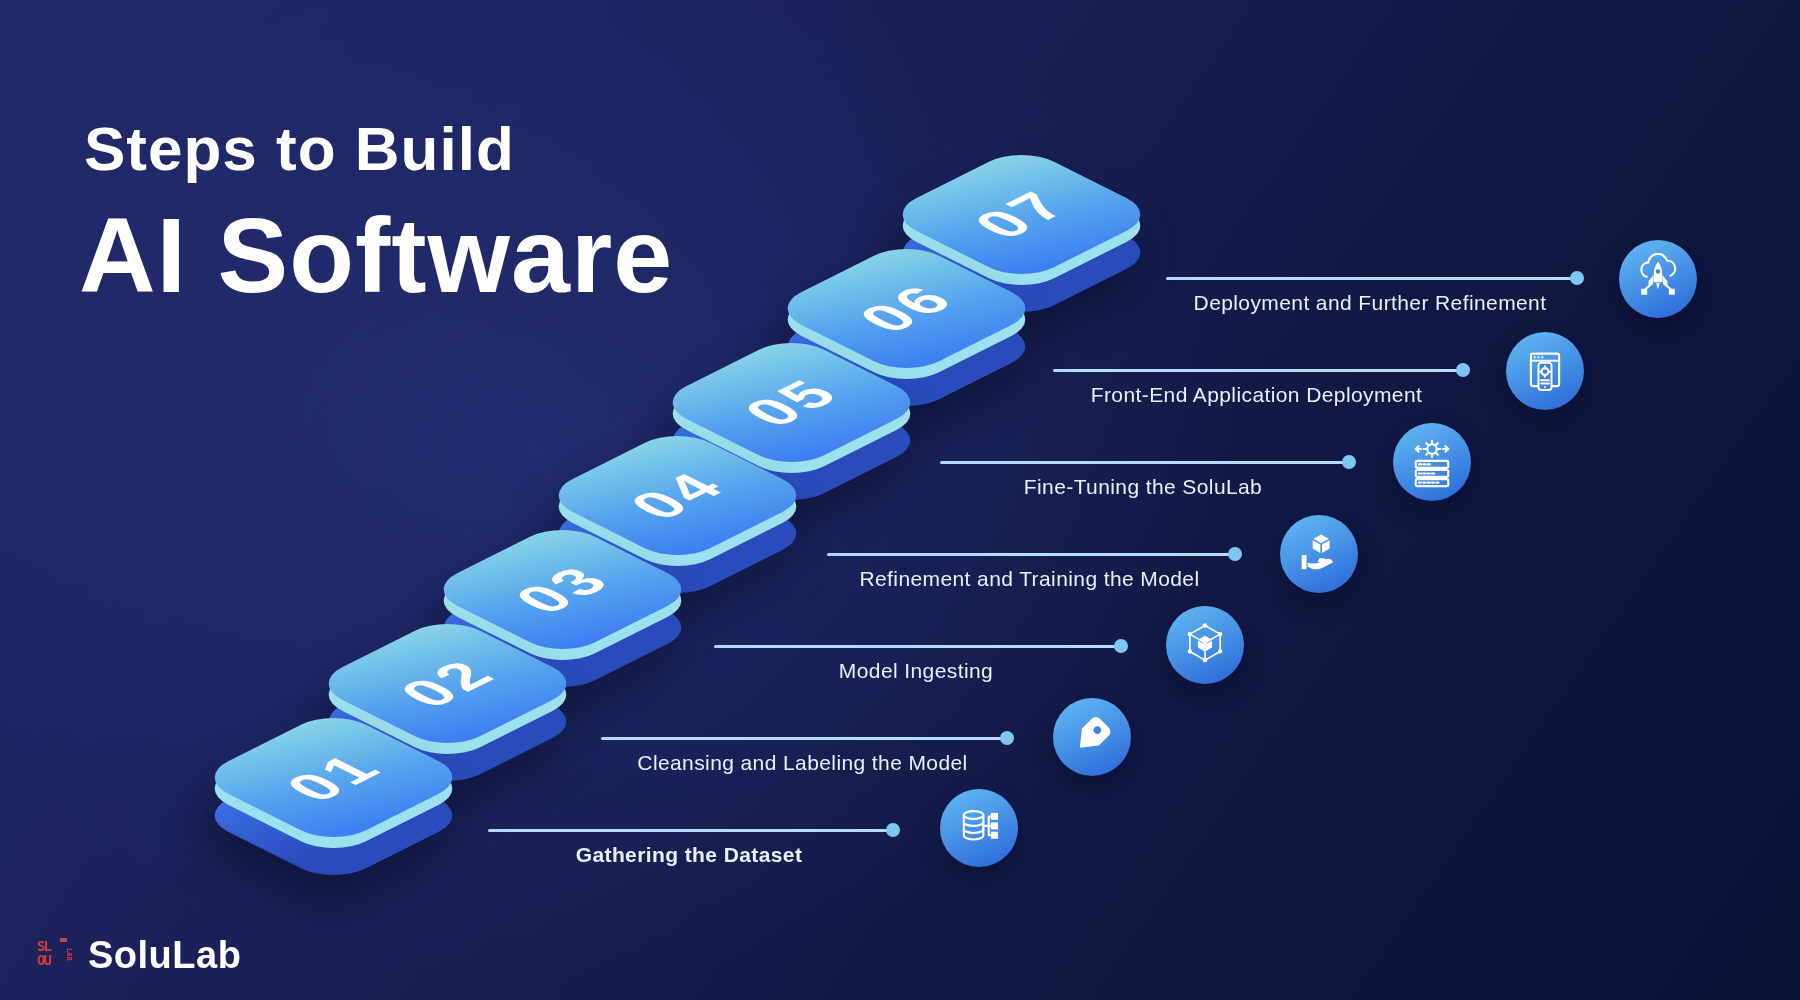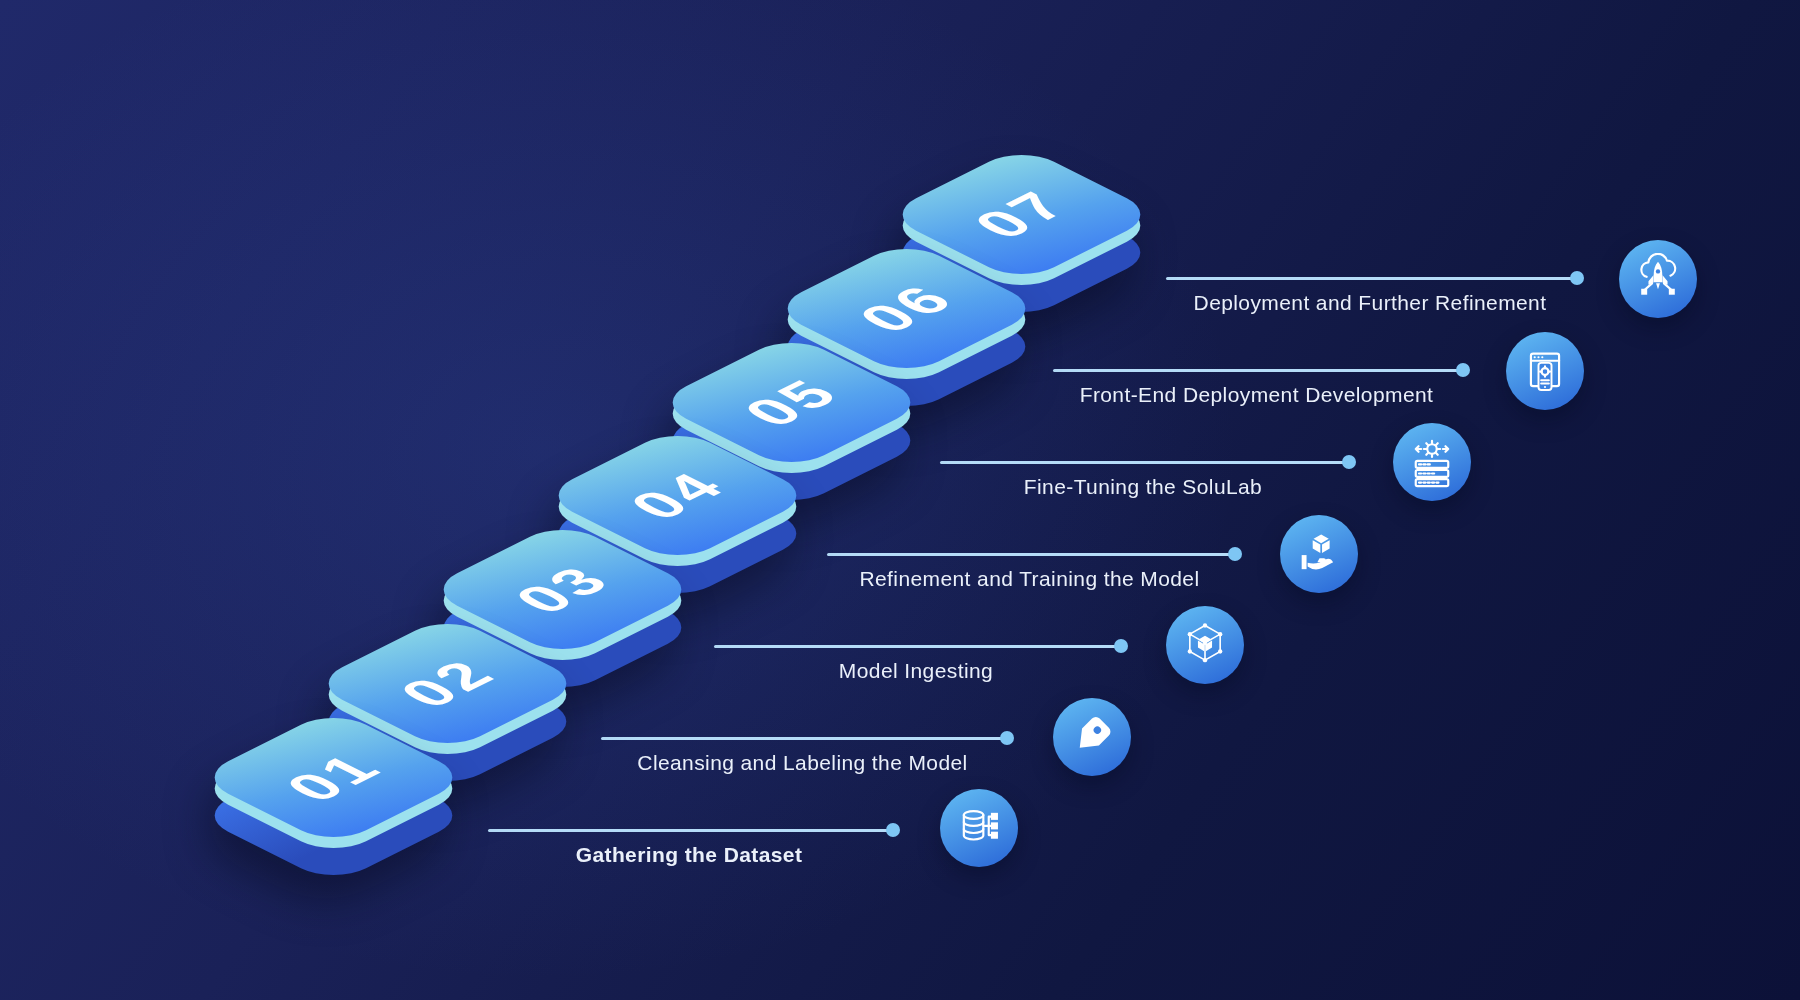--- a/index.html
+++ b/index.html
@@ -39,20 +39,22 @@
   .brand{position:absolute;left:36px;top:934px;display:flex;align-items:center;gap:12px;z-index:6;}
   .brand-mark{width:40px;height:40px;display:block;}
   .brand-name{color:#fff;font-size:38px;font-weight:bold;letter-spacing:.5px;}
 </style>
 </head>
 <body>
 
 <div class="stage" style="--top-light: #8ad8e6; --top-deep: #3a78f2; --rim: #9ce1ee; --side-hi: #3a6fe4; --side-lo: #2a4cbb; --line: #b5dcf8; --dot: #7ec6f4; --icon-hi: #5eb6f1; --icon-lo: #2f6fda;">
 
   <header class="title-block">
+    <div class="title-line1">Steps to Build</div>
+    <div class="title-line2">AI Software</div>
   </header>
 
   <div id="tiles">
       <div class="step-tile" style="left: 333px; top: 777px; z-index: 20;">
       <div class="iso side"></div>
       <div class="iso rim"></div>
       <div class="iso top">
         <span class="num">01</span>
       </div>
     </div>
@@ -190,21 +192,21 @@
    <path d="M12 26.2 h10" stroke-dasharray="2 2"></path>
               <path d="M12 34.6 h14" stroke-dasharray="2 2"></path>
    <path d="M12 43 h18" stroke-dasharray="2 2"></path>
             </g>
           </svg>
         </div>
     </div>
       <div>
       <div class="connector" style="left: 1053px; top: 368.5px; width: 407px;"></div>
       <div class="conn-dot" style="left: 1456px; top: 363px;"></div>
-      <div class="step-label" style="left: 1053px; width: 407px; top: 383px;">Front-End Deployment Development</div>
+      <div class="step-label" style="left: 1053px; width: 407px; top: 383px;">Front-End Application Deployment</div>
       <div class="icon-circle" style="left: 1506px; top: 331.5px;">
           <svg viewBox="0 0 48 48">
             <g fill="none" stroke="#fff" stroke-width="2" stroke-linecap="round" stroke-linejoin="round">
    <rect x="11" y="8" width="26" height="30" rx="2"></rect>
               <path d="M11 14.5 H37"></path>
             </g>
    <g fill="#fff">
               <circle cx="14.5" cy="11.3" r="1"></circle>
               <circle cx="18" cy="11.3" r="1"></circle>
               <circle cx="21.5" cy="11.3" r="1"></circle>
@@ -235,14 +237,27 @@
    <path d="M24 8 c-2.8 3.2 -4 7.5 -4 12.8 v6.2 h8 v-6.2 c0 -5.3 -1.2 -9.6 -4 -12.8 z"></path>
    <path d="M19.8 20.5 l-4.6 5.5 v3.4 l4.6 -2.2 z M28.2 20.5 l4.6 5.5 v3.4 l-4.6 -2.2 z"></path>
    <path d="M22.2 28 L24 33.5 L25.8 28 z"></path>
             </g>
    <circle cx="24" cy="17" r="2" fill="#3c82e2"></circle>
           </svg>
         </div>
     </div>
     </div>
 
+  <footer class="brand">
+    <span class="brand-mark">
+      <svg viewBox="0 0 40 40">
+        <g fill="#cf4036" font-family="DejaVu Sans Mono, monospace" font-weight="bold">
+          <text x="1" y="15" font-size="14" letter-spacing="-2">SL</text>
+          <text x="1" y="29" font-size="14" letter-spacing="-2">OU</text>
+          <rect x="24" y="2" width="7" height="4"></rect>
+          <text x="31" y="12" font-size="7" transform="rotate(90 31 12)" letter-spacing="0">LAB</text>
+        </g>
+      </svg>
+    </span>
+    <span class="brand-name">SoluLab</span>
+  </footer>
 
 </div>
 
 </body></html>

